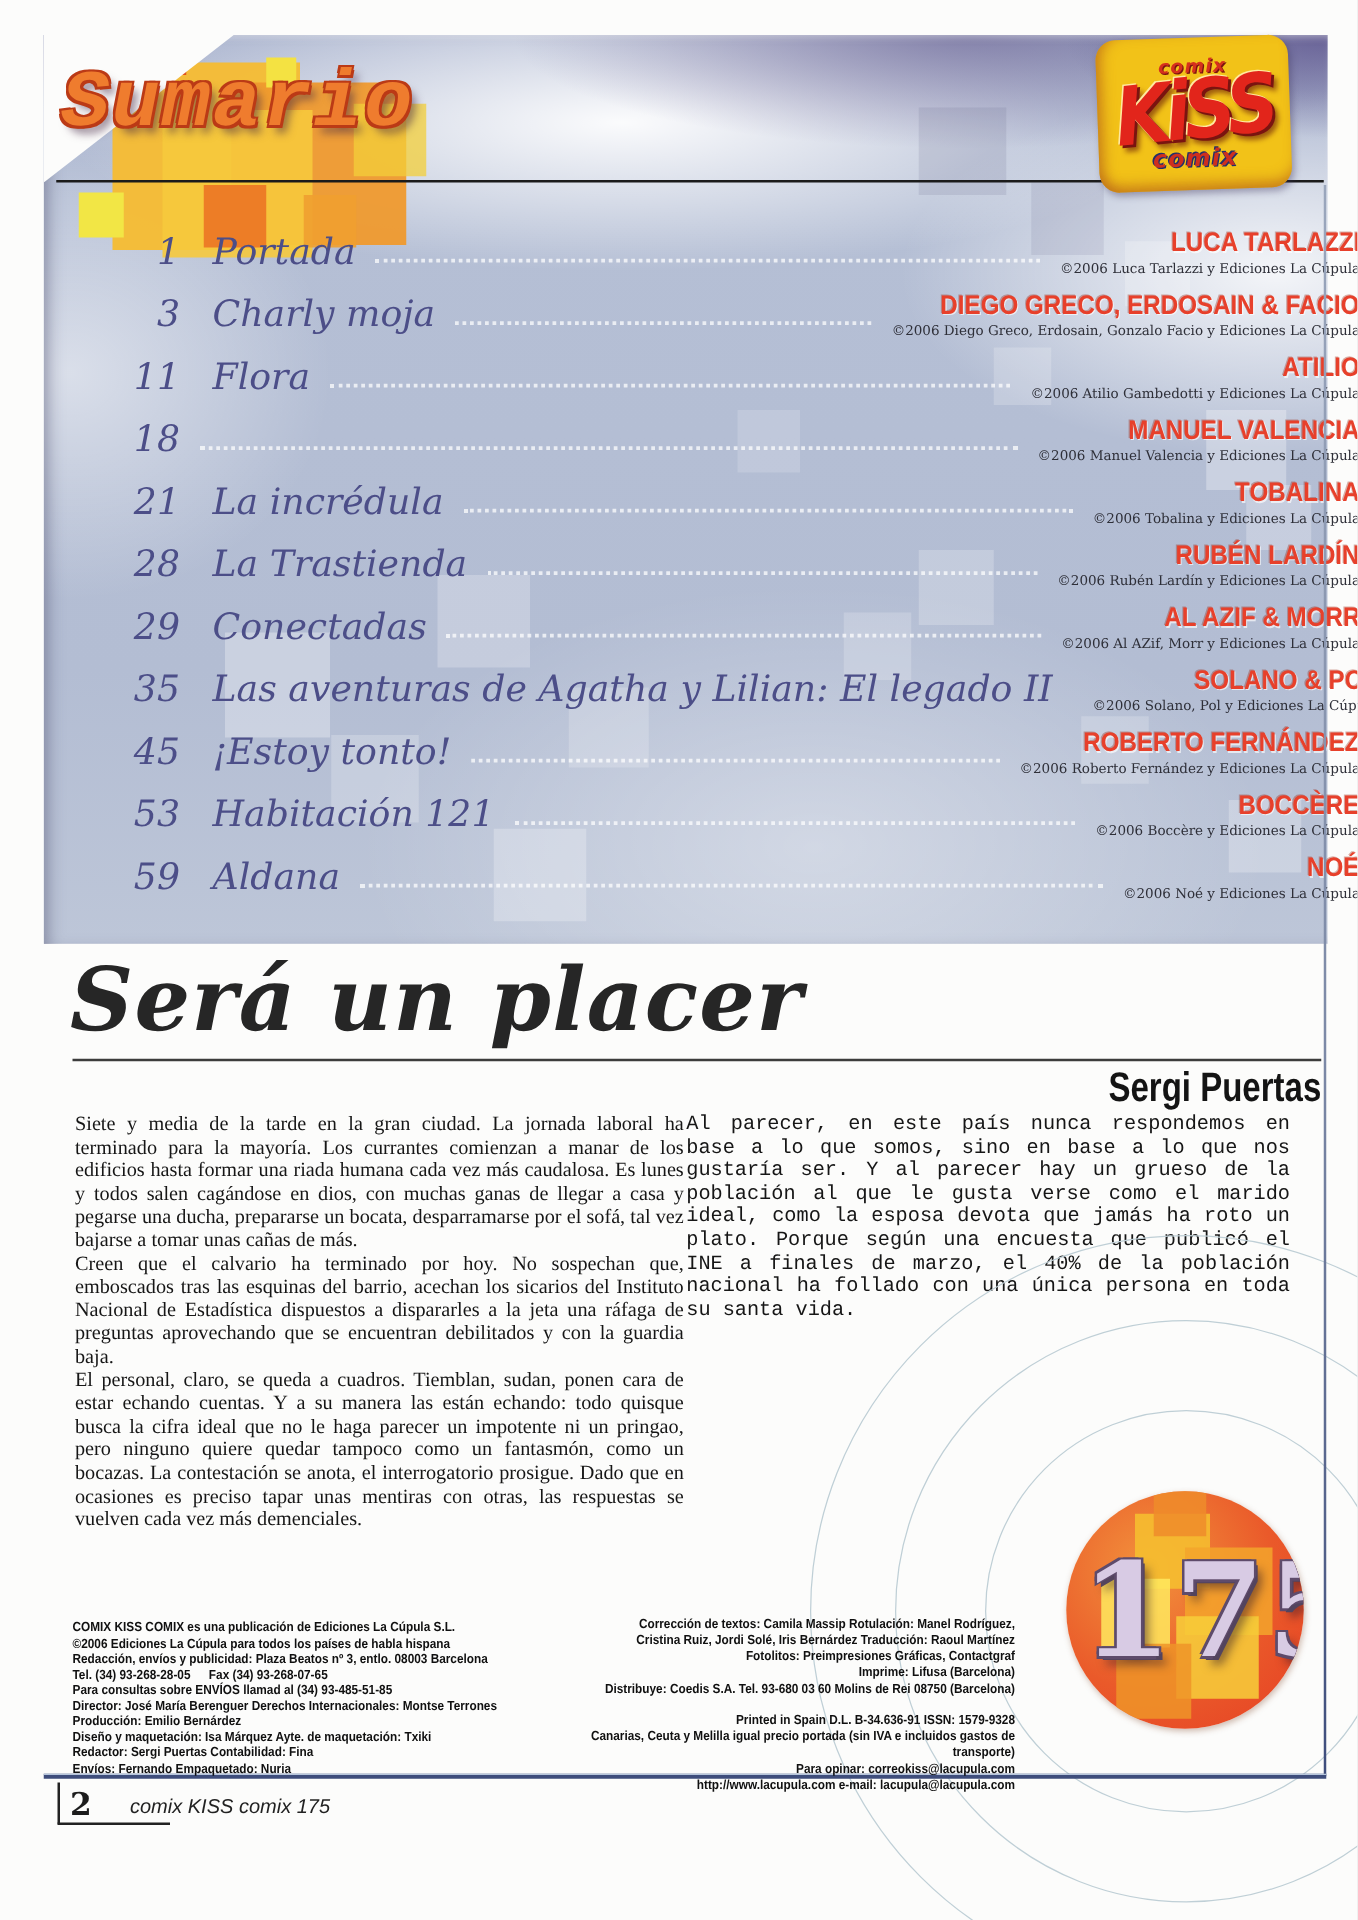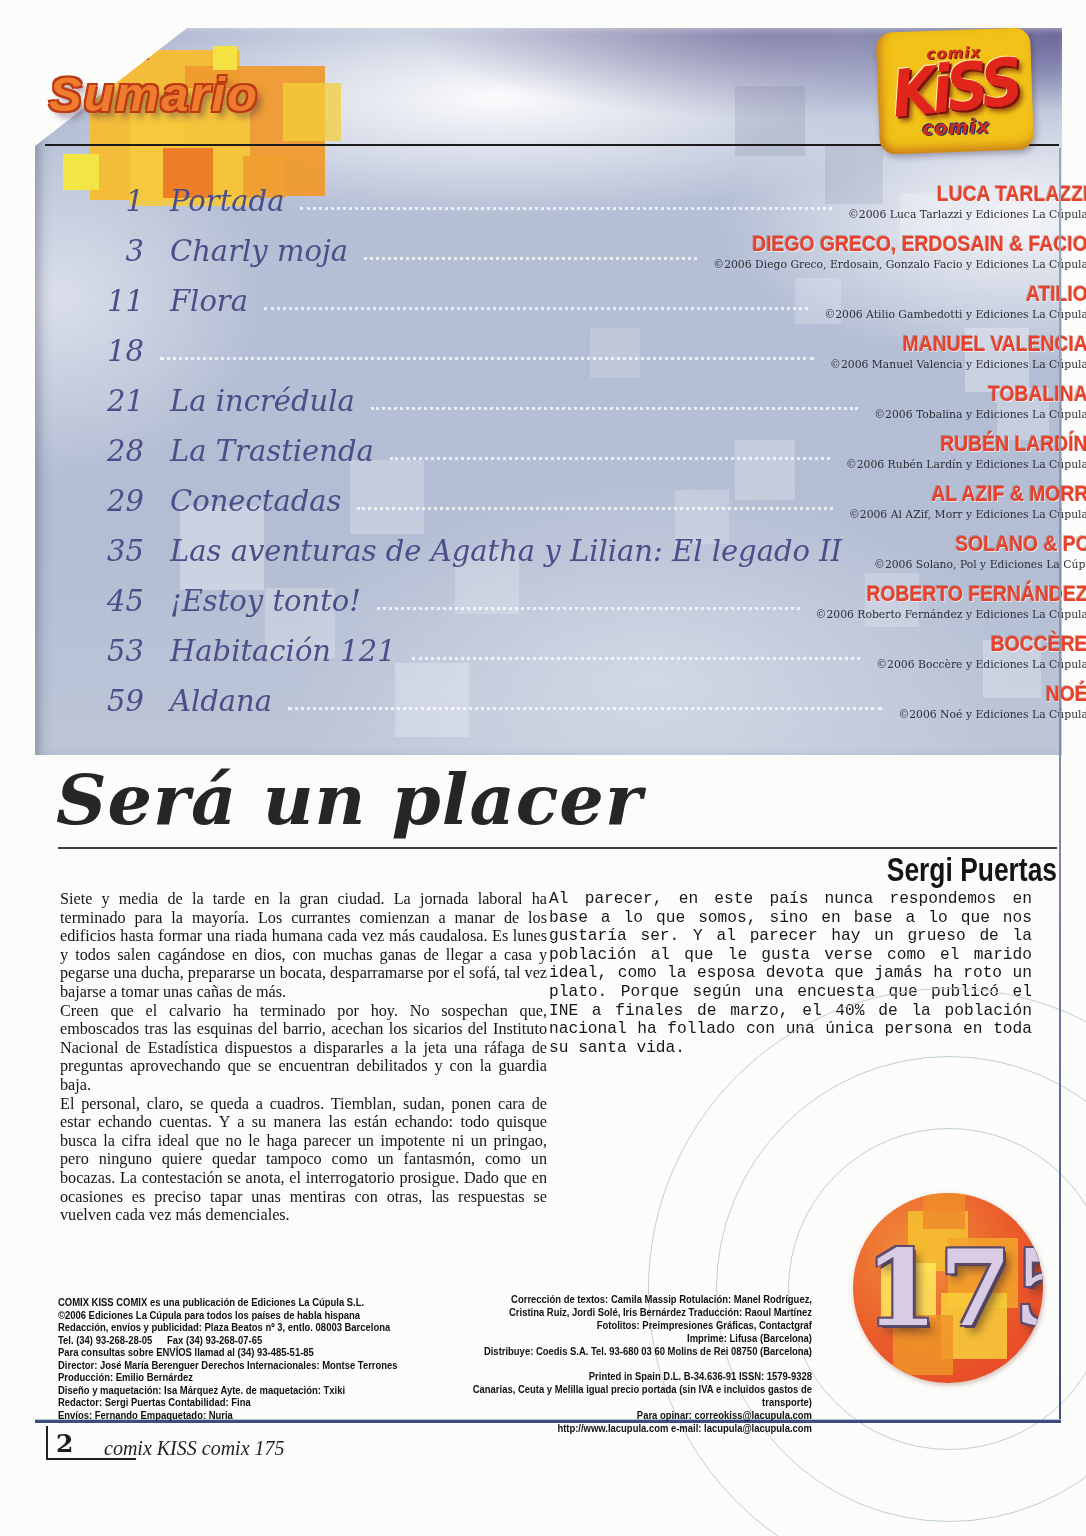--- a/index.html
+++ b/index.html
@@ -19,23 +19,23 @@
       linear-gradient(180deg,#a9b3ce 0%,#b5bfd5 18%,#b3bdd3 70%,#bdc6d8 100%);
     box-shadow:inset 10px 0 14px -8px rgba(70,70,100,.55), inset 0 5px 8px -5px rgba(255,255,255,.7);}
   .corner-wedge{position:absolute;left:0;top:0;width:160px;height:125px;background:#fcfcfb;
     clip-path:polygon(0 0,152px 0,0 118px);}
   .bgsq{position:absolute;background:#fff;}
   .bgsq.dark{background:#5a5e80;}
 
   
   .clsq{position:absolute;}
 
-  .sumario-title{position:absolute;left:14px;top:38px;
-    font-family:Liberation Sans, sans-serif;font-style:italic;font-weight:bold;
-    font-size:49px;letter-spacing:2px;color:#ef7c2e;
+  .sumario-title{position:absolute;left:14px;top:20px;
+    font-family:Liberation Mono, monospace;font-style:italic;font-weight:bold;
+    font-size:64px;letter-spacing:2px;color:#ef7c2e;
     text-shadow:-2px -2px 0 #bb3a16,2px -2px 0 #bb3a16,-2px 2px 0 #bb3a16,2px 2px 0 #bb3a16,
                 5px 6px 7px rgba(70,40,70,.55);}
   .header-rule{position:absolute;left:10px;top:116px;width:1014px;height:2px;background:#1b1b1b;}
 
   
   .logo{position:absolute;left:878px;top:30px;width:154px;height:122px;background:#f2c218;
     border-radius:16px;transform:rotate(-2deg);z-index:6;
     box-shadow:inset 9px 0 10px -5px rgba(190,110,25,.75), inset 0 -10px 10px -5px rgba(190,110,25,.75),
                2px 3px 6px rgba(60,50,90,.4);
     display:flex;flex-direction:column;align-items:center;justify-content:center;
@@ -97,22 +97,22 @@
     transform:scaleX(.9);transform-origin:0 0;}
   #credits-center{position:absolute;left:380px;top:1293px;width:432px;text-align:right;
     font-size:10.5px;line-height:13px;transform:scaleX(.9);transform-origin:100% 0;}
   .credits-gap{height:12px;}
 
   
   .foot-vline{position:absolute;left:46px;top:1426px;width:2px;height:33px;background:#222;}
   .foot-hline{position:absolute;left:46px;top:1458px;width:90px;height:2px;background:#222;}
   .foot-num{position:absolute;left:56px;top:1429px;font-family:"DejaVu Serif",serif;
     font-weight:bold;font-size:25px;color:#1c1c1c;}
-  .foot-label{position:absolute;left:104px;top:1437px;font-family:Liberation Serif, serif;
-    font-style:italic;font-size:20px;color:#222;}
+  .foot-label{position:absolute;left:104px;top:1437px;font-family:Liberation Sans, sans-serif;
+    font-style:italic;font-size:16px;color:#222;}
 </style>
 </head>
 <body>
 
 <div id="page">
 
   <div class="sky">
 
     <div>
       <div class="bgsq dark" style="left:700px;top:58px;width:70px;height:70px;opacity:.14;"></div>

